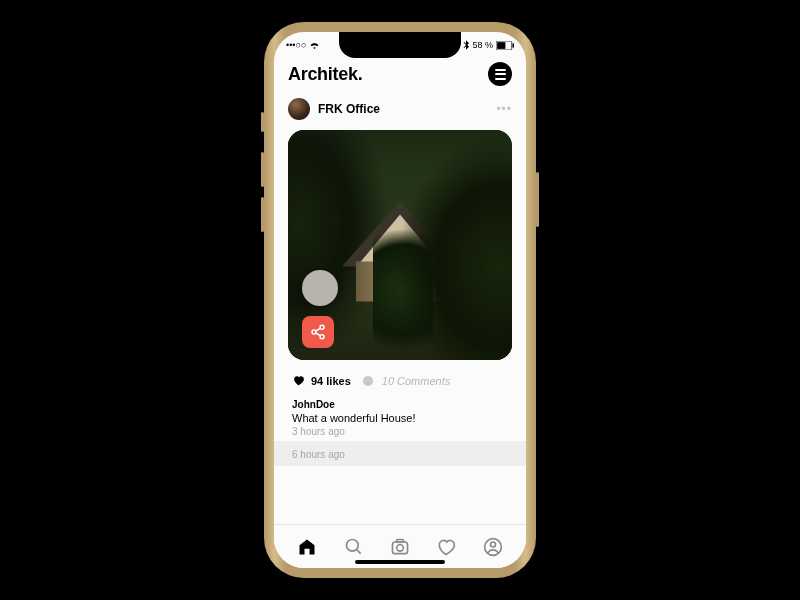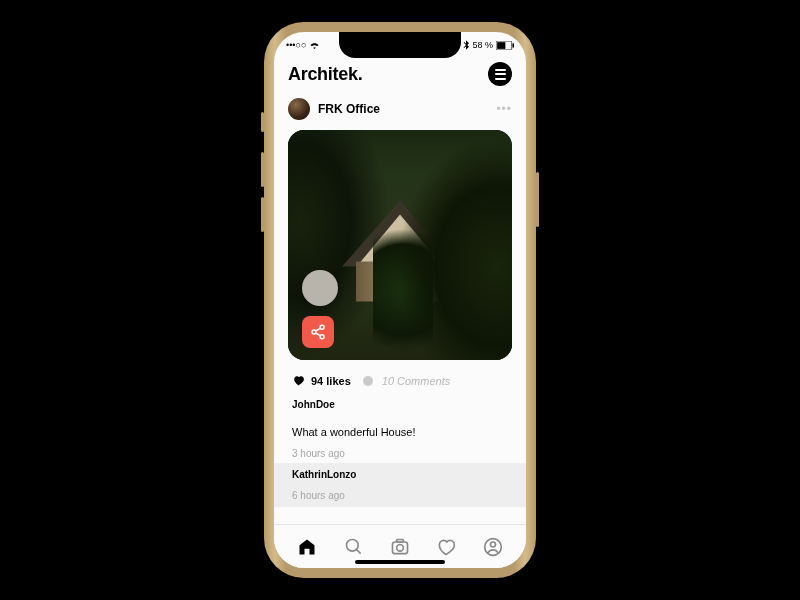--- a/index.html
+++ b/index.html
@@ -167,22 +167,22 @@
   .engagement .likes { font-weight: 700; }
   .engagement .comments { color: #b8b8b8; font-weight: 500; font-style: italic; }
   .comment-dot {
     width: 10px; height: 10px; border-radius: 50%;
     background: #c9c9c9; display:inline-block; margin: 0 3px 0 6px;
     position: relative;
   }
   .comment { padding: 4px 18px; }
   .comment.alt { background: #eeeeee; padding-top:6px; padding-bottom:6px; }
   .comment .c-user { font-size: 10px; font-weight: 800; }
-  .comment .c-text { font-size: 11px; margin-top: 16px; }
-  .comment .c-time { font-size: 10px; color: #a6a6a6; margin-top: 10px; }
+  .comment .c-text { font-size: 11px; margin-top: 2px; }
+  .comment .c-time { font-size: 10px; color: #a6a6a6; margin-top: 2px; }
   .tabbar {
     position: absolute; left: 0; right: 0; bottom: 0;
     height: 44px;
     border-top: 1px solid #e4e4e4;
     background: #fbfbfb;
     display: flex; align-items: center; justify-content: space-around;
     padding: 0 10px;
   }
   .home-indicator {
     position: absolute; left:50%; bottom:4px; transform:translateX(-50%);
@@ -273,21 +273,20 @@
       <span class="comment-dot"></span>
       <span class="comments">10 Comments</span>
     </div>
 
     <div class="comment">
       <div class="c-user">JohnDoe</div>
       <div class="c-text">What a wonderful House!</div>
       <div class="c-time">3 hours ago</div>
     </div>
     <div class="comment alt">
-      <div class="c-user">KathrinLonzo</div>
       <div class="c-time">6 hours ago</div>
     </div>
 
     <div class="tabbar">
       <div class="tab-icon active">
         <svg width="20" height="20" viewBox="0 0 24 24">
             <path d="M3 10l9-7 9 7v11h-6v-7h-6v7H3z" fill="#000"></path>
           </svg>
       </div>
       <div class="tab-icon">

